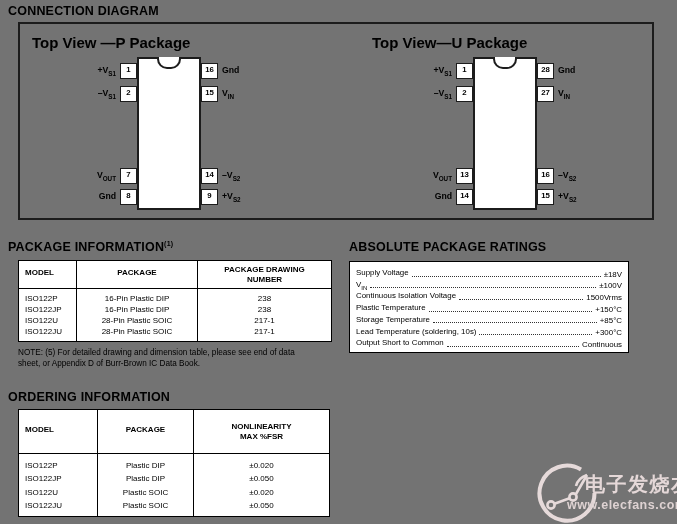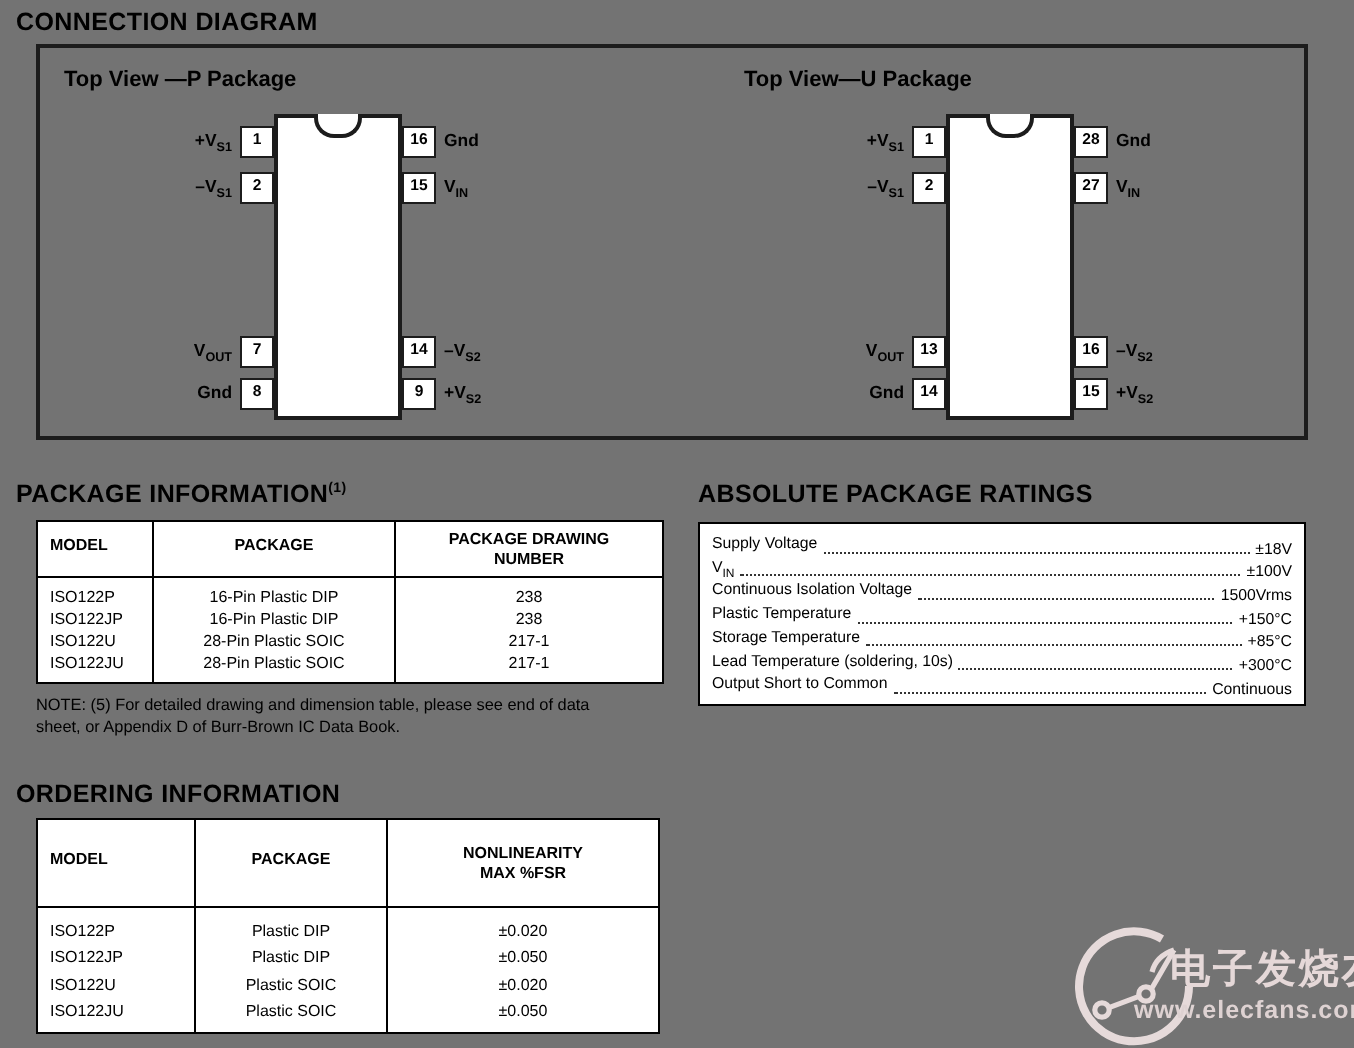--- a/index.html
+++ b/index.html
@@ -3,21 +3,21 @@
 <meta charset="utf-8">
 <style>
   html,body{margin:0;padding:0;background:#fff;}
   .page{position:relative;width:677px;height:524px;background:#737373;overflow:hidden;
         font-family:"Liberation Sans",sans-serif;color:#000;}
   h2.sec{position:absolute;margin:0;font-size:12.5px;font-weight:bold;letter-spacing:.2px;white-space:nowrap;}
   h2.sec sup{font-size:7px;}
 
   
   .conn-box{position:absolute;left:18px;top:22px;width:636px;height:198px;border:2px solid #1c1c1c;box-sizing:border-box;}
-  .pkg-title{position:absolute;font-size:11px;font-weight:bold;white-space:nowrap;}
+  .pkg-title{position:absolute;font-size:15px;font-weight:bold;white-space:nowrap;}
   .chip{position:absolute;width:64px;height:153px;border:2px solid #1c1c1c;background:#fff;box-sizing:border-box;}
   .notch{position:absolute;left:50%;transform:translateX(-50%);top:-2px;width:20px;height:10px;background:#fff;
          border:2px solid #1c1c1c;border-top:none;border-radius:0 0 10px 10px;}
   .pin{position:absolute;width:17px;height:16px;box-sizing:border-box;border:1.7px solid #1c1c1c;background:#fff;
        font-size:7.8px;font-weight:bold;text-align:center;line-height:12px;}
   .plab{position:absolute;font-size:8.7px;font-weight:bold;white-space:nowrap;}
   .plab.r{text-align:right;}
   .plab sub{font-size:6.3px;}
 
   
@@ -32,21 +32,21 @@
   .bcol div{line-height:11px;}
   .bcol.left{padding-left:6px;}
   .bcol.center{text-align:center;}
   .ptable{left:18px;top:260px;grid-template-columns:58px 121px 133px;grid-template-rows:28px 52px;}
   .otable{left:18px;top:409px;grid-template-columns:79px 96px 135px;grid-template-rows:44px 62px;}
   .otable .bcol{padding-top:5px;}
   .otable .bcol div{line-height:13.4px;}
   .note{position:absolute;left:18px;top:348px;width:330px;font-size:8.2px;line-height:10.5px;}
 
   
-  .amr-box{position:absolute;left:349px;top:261px;width:304px;height:92px;box-sizing:border-box;
+  .amr-box{position:absolute;left:349px;top:261px;width:280px;height:92px;box-sizing:border-box;
            border:1.6px solid #000;padding:5px 6px 0 6px;background:#fff;}
   .rrow{display:flex;align-items:flex-end;height:11.7px;font-size:7.9px;}
   .rlab{white-space:nowrap;}
   .rlab sub{font-size:6px;}
   .rdots{flex:1;border-bottom:1.3px dotted #333;margin:0 3px 2px 3px;}
   .rval{white-space:nowrap;}
 
   
   .wm-logo{position:absolute;left:536px;top:462px;}
   .wm-brand{position:absolute;left:585px;top:471px;font-size:20px;font-weight:bold;letter-spacing:1.5px;

